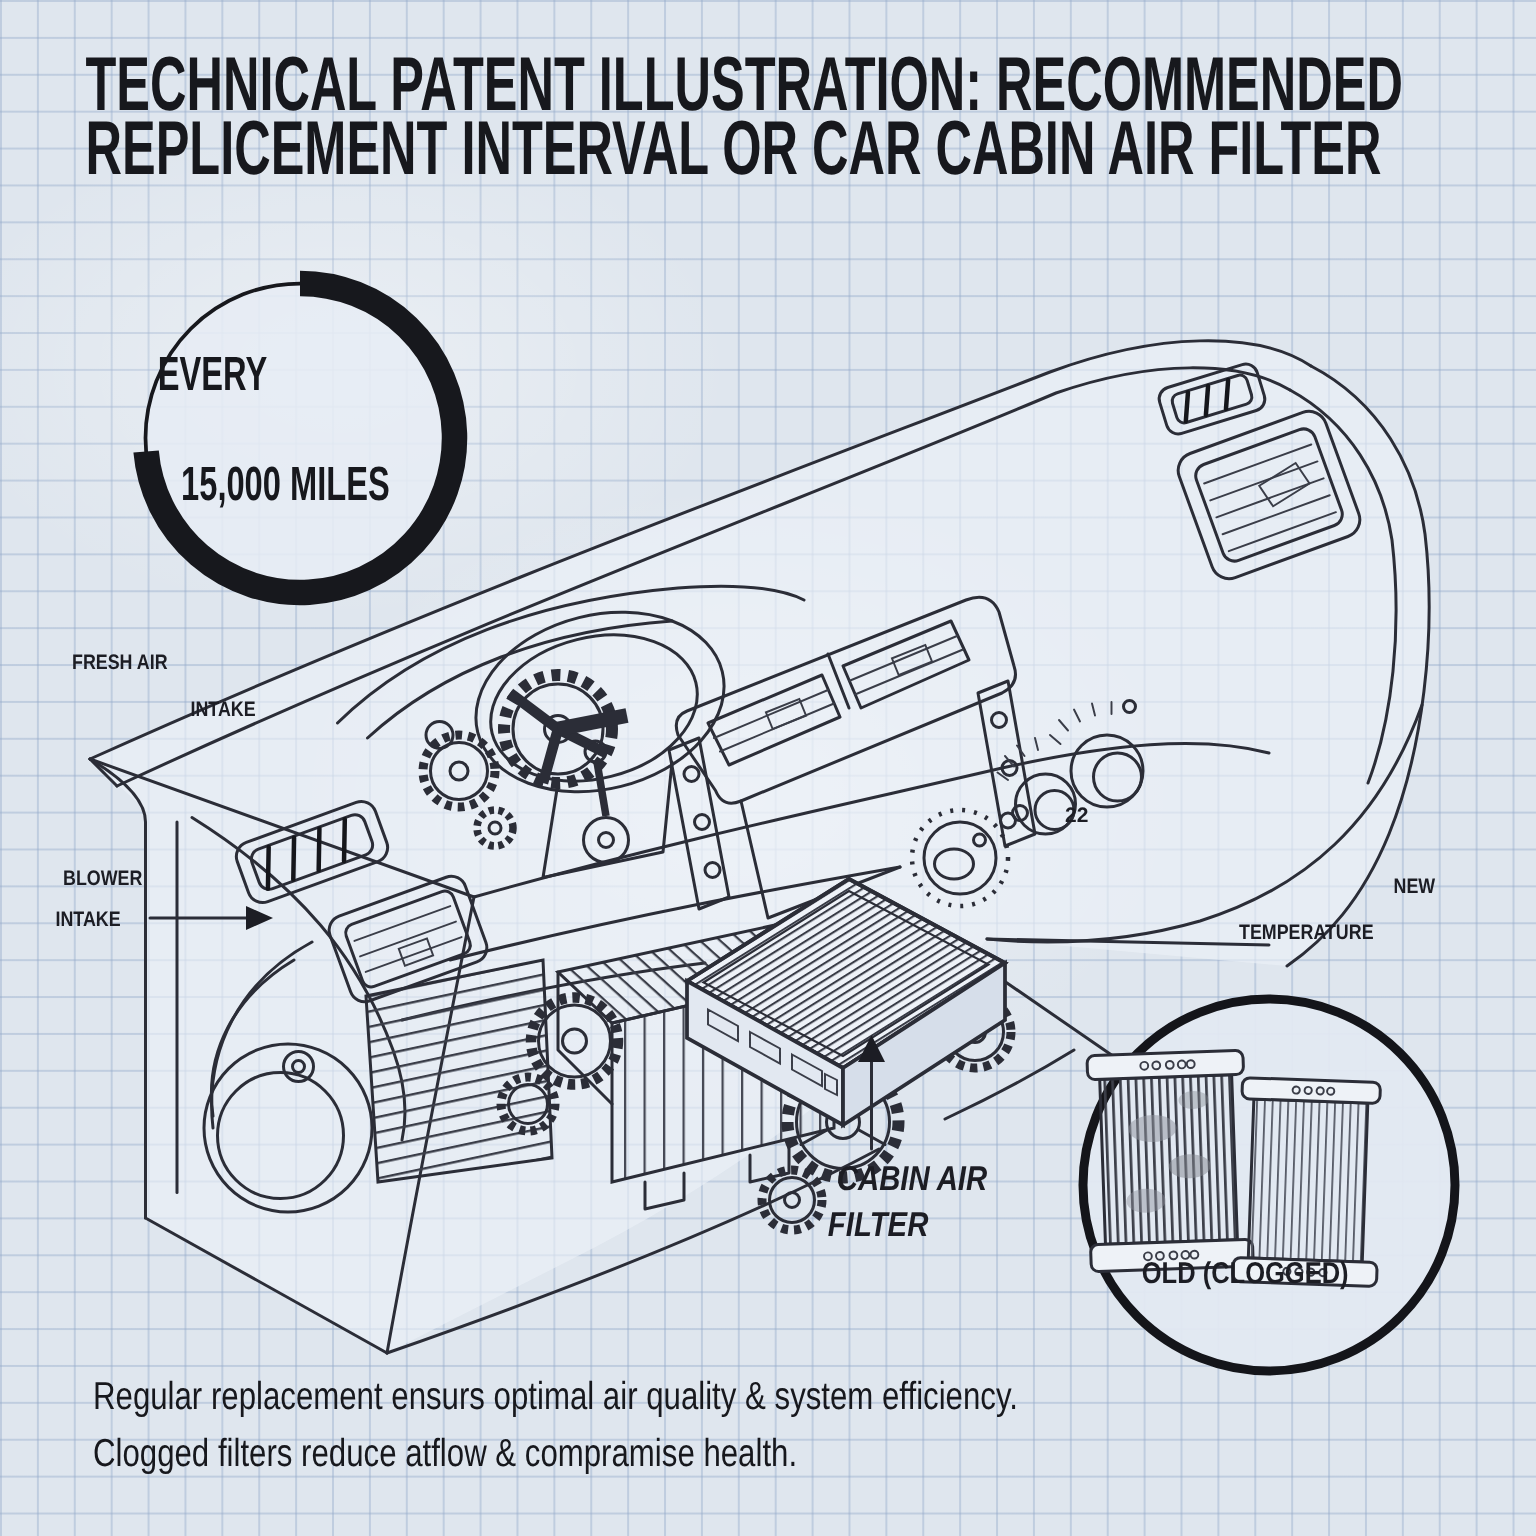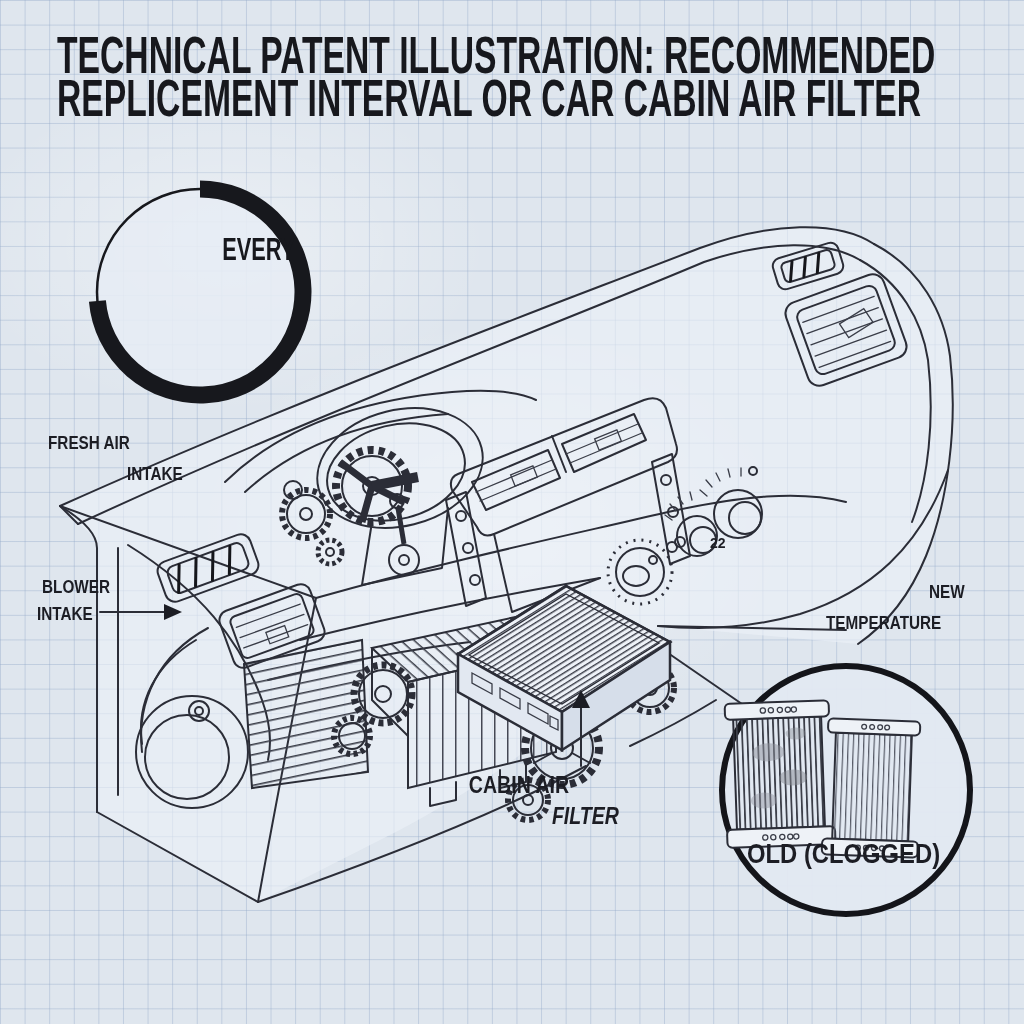--- a/index.html
+++ b/index.html
@@ -17,25 +17,25 @@
     font-family:"Liberation Sans", sans-serif;
     color:#1a1b22;
   }
   .abs{position:absolute;white-space:nowrap;}
   .cond{display:inline-block;transform:scaleX(.66);transform-origin:0 50%;}
   .condc{display:inline-block;transform:scaleX(.68);transform-origin:50% 50%;}
   .condl{display:inline-block;transform:scaleX(.85);transform-origin:0 50%;}
   .condlc{display:inline-block;transform:scaleX(.85);transform-origin:50% 50%;}
   .condf{display:inline-block;transform:scaleX(.80);transform-origin:0 50%;}
   .title{left:57px;top:34px;font-size:51px;line-height:43px;font-weight:bold;color:#17181d;letter-spacing:0;}
-  .badge-text{font-weight:bold;color:#17181d;text-align:right;left:88px;width:224px;}
+  .badge-text{font-weight:bold;color:#17181d;text-align:left;left:88px;width:224px;}
   .bt1{top:231px;font-size:32px;}
   .bt2{top:266px;font-size:37px;}
   .bt3{top:304px;font-size:32px;}
-  .lbl{font-weight:bold;font-size:18px;color:#1c1d24;}
+  .lbl{font-weight:bold;font-size:14px;color:#1c1d24;}
   .lbl-big{font-weight:bold;font-size:23px;color:#1c1d24;}
   .footer{left:62px;top:911px;font-size:26px;line-height:38px;color:#17181d;}
   svg{position:absolute;left:0;top:0;}
   .ln{fill:none;stroke:#2b2d37;stroke-width:2;stroke-linecap:round;stroke-linejoin:round;}
   .lnthin{fill:none;stroke:#3a3d48;stroke-width:1.3;stroke-linecap:round;}
   .lnbold{fill:none;stroke:#15161b;stroke-width:3;stroke-linecap:round;}
   .fillface{fill:rgba(236,241,248,.6);stroke:none;}
   .blk{fill:#1c1d24;stroke:none;}
 </style>
 </head>
@@ -292,29 +292,34 @@
       <path d="M200,189 A103,103 0 1 1 97.4,301" fill="none" stroke="#17181d" stroke-width="17"></path>
     </g>
   </svg>
 
   <div class="abs title">
     <span class="cond">TECHNICAL PATENT ILLUSTRATION: RECOMMENDED</span><br>
     <span class="cond">REPLICEMENT INTERVAL OR CAR CABIN AIR FILTER</span>
   </div>
 
   <div class="abs badge-text bt1"><span class="condc">EVERY</span></div>
+  <div class="abs badge-text bt3"><span class="condc">15,000 MILES</span></div>
 
   <div class="abs lbl" style="left:48px;top:433px;"><span class="condl">FRESH AIR</span></div>
   <div class="abs lbl" style="left:127px;top:464px;"><span class="condl">INTAKE</span></div>
 
   <div class="abs lbl" style="left:42px;top:577px;"><span class="condl">BLOWER</span></div>
   <div class="abs lbl" style="left:37px;top:604px;"><span class="condl">INTAKE</span></div>
 
   <div class="abs lbl" style="left:916px;top:582px;margin-left:13px;"><span class="condl">NEW</span></div>
   <div class="abs lbl" style="left:826px;top:613px;text-decoration:underline;"><span class="condl">TEMPERATURE</span></div>
 
-  <div class="abs lbl-big" style="left:460px;width:250px;text-align:left;top:772px;"><span class="condlc">CABIN AIR</span></div>
+  <div class="abs lbl-big" style="left:483px;width:250px;text-align:center;top:772px;font-style:italic;"><span class="condlc">CABIN AIR</span></div>
   <div class="abs lbl-big" style="left:460px;width:250px;text-align:center;top:803px;font-style:italic;"><span class="condlc">FILTER</span></div>
 
-  <div class="abs lbl" style="left:730px;width:200px;text-align:center;top:838px;font-size:28px;"><span class="condlc">OLD (CLOGGED)</span></div>
-
+  <div class="abs lbl" style="left:730px;width:200px;text-align:center;top:838px;font-size:20px;"><span class="condlc">OLD (CLOGGED)</span></div>
+
+  <div class="abs footer">
+    <span class="condf">Regular replacement ensurs optimal air quality &amp; system efficiency.</span><br>
+    <span class="condf">Clogged filters reduce atflow &amp; compramise health.</span>
+  </div>
 
 </div>
 
 </body></html>

